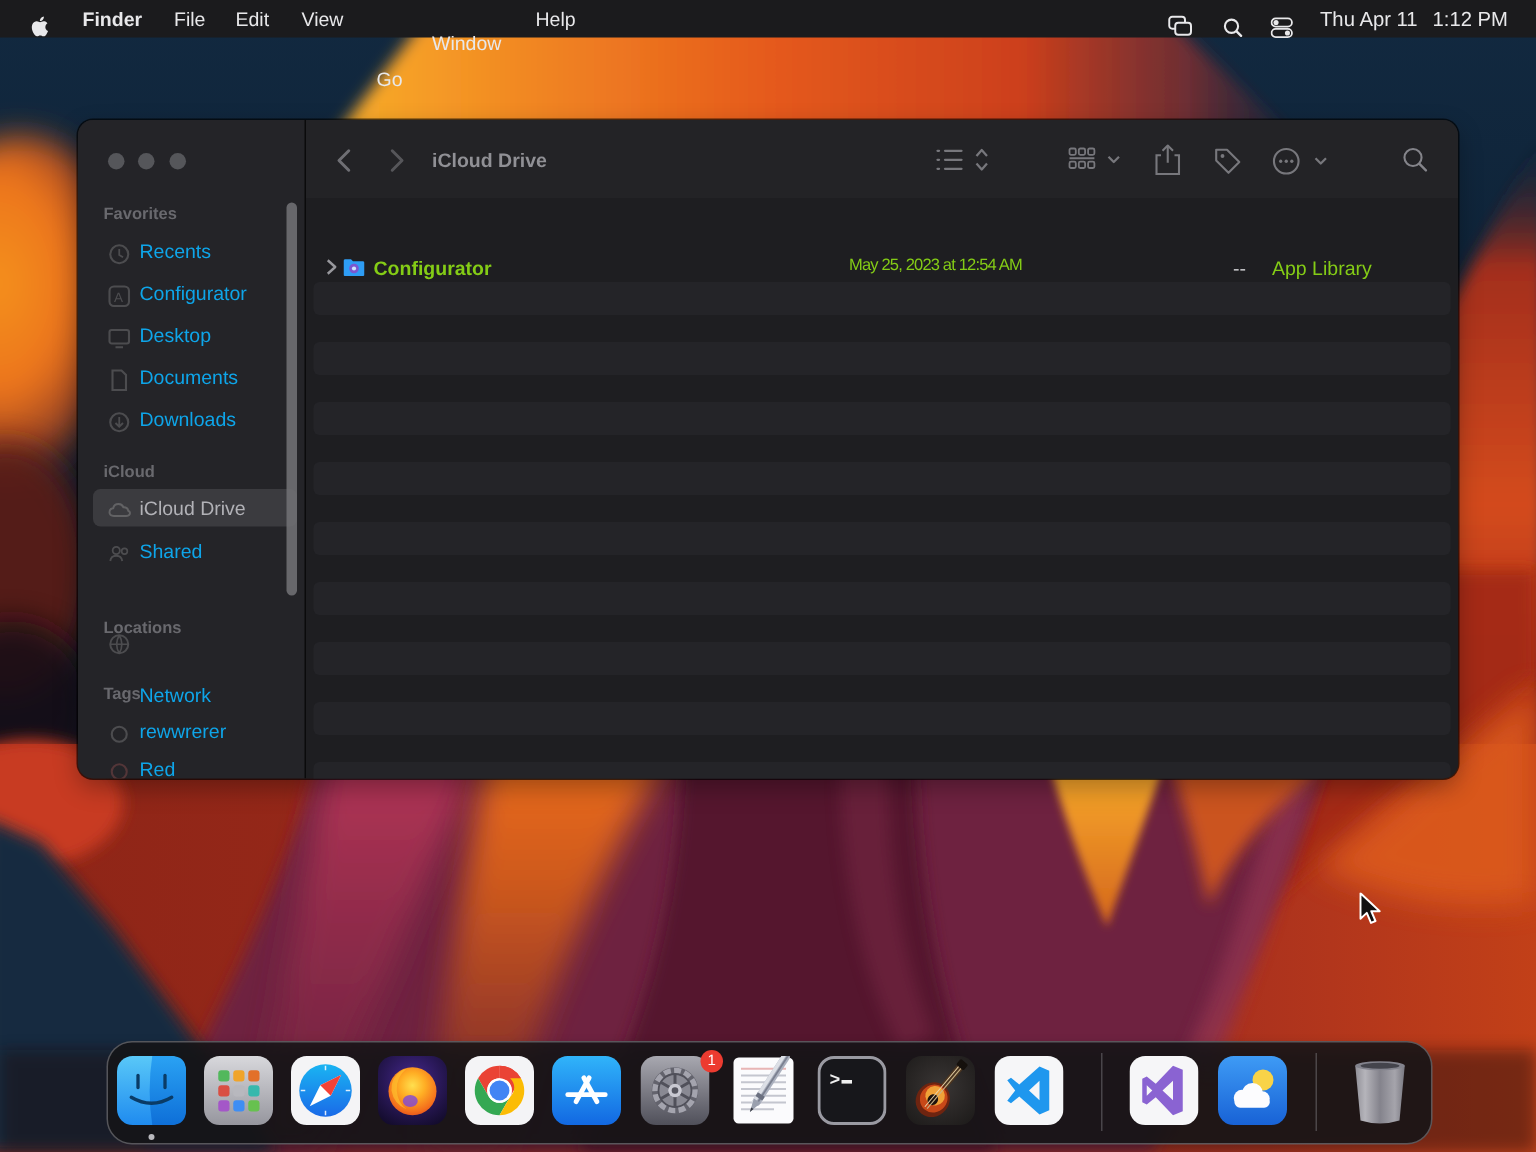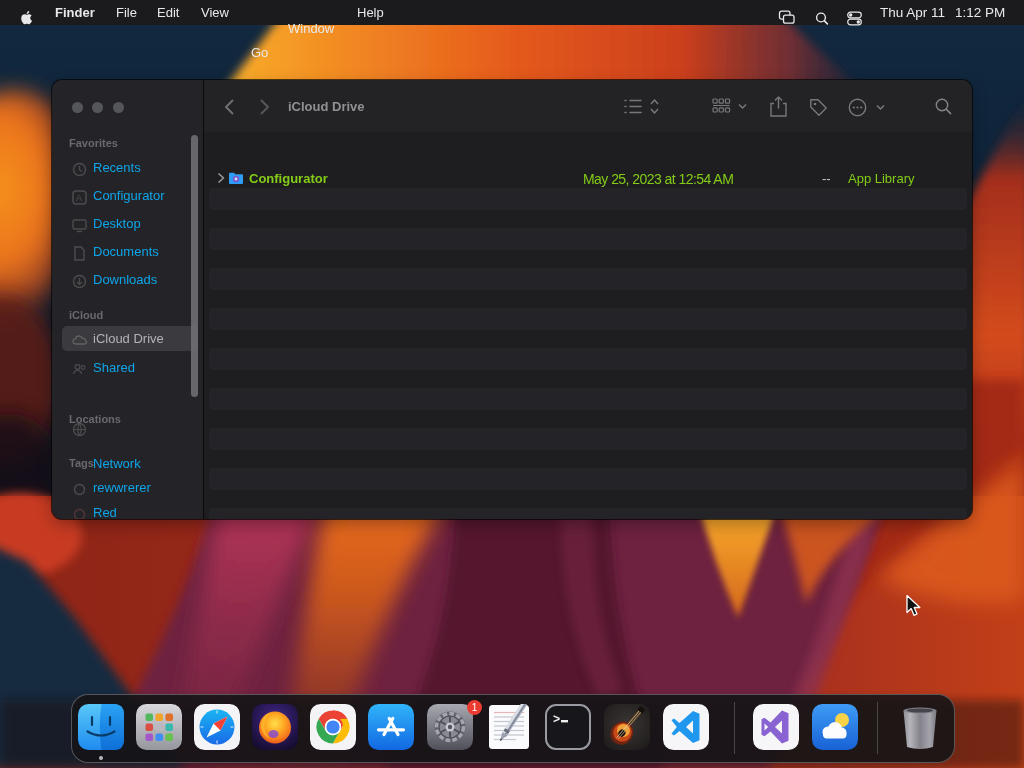--- a/index.html
+++ b/index.html
@@ -280,21 +280,21 @@
     <div class="stripe" style="top:376px;"></div>
     <svg class="abs" style="left:13px;top:40px" width="8" height="12" viewBox="0 0 8 12">
       <path d="M 1.5,1.5 L 6.5,6 L 1.5,10.5" fill="none" stroke="#98989d" stroke-width="1.6" stroke-linejoin="round"></path>
     </svg>
     <svg class="abs" style="left:25px;top:40px" width="14" height="12" viewBox="0 0 14 12">
       <path d="M 0,1.8 Q 0,0.8 1,0.8 L 5,0.8 L 6.3,2.2 L 13,2.2 Q 14,2.2 14,3.2 L 14,11 Q 14,12 13,12 L 1,12 Q 0,12 0,11 Z" fill="#2e9df5"></path>
       <circle cx="7" cy="7" r="3.2" fill="#7b57d0"></circle>
       <circle cx="7" cy="7" r="1.4" fill="#cfe6ff"></circle>
     </svg>
     <span class="rowtxt" style="left:45px;top:39px;font-weight:bold;">Configurator</span>
-    <span class="rowtxt" style="left:379px;top:39px;font-size:14px;letter-spacing:-0.55px;">May 25, 2023 at 12:54 AM</span>
+    <span class="rowtxt" style="left:362px;top:39px;font-size:11px;letter-spacing:-0.55px;">May 25, 2023 at 12:54 AM</span>
     <span class="rowtxt" style="left:618px;top:39px;color:#c8c8cc;">--</span>
     <span class="rowtxt" style="left:644px;top:39px;">App Library</span>
   </div>
 </div>
 
 <div id="dock"></div>
 <div id="dockicons">
 
   <svg class="dicon" style="left:78px" viewBox="0 0 46 46">
     <defs>

